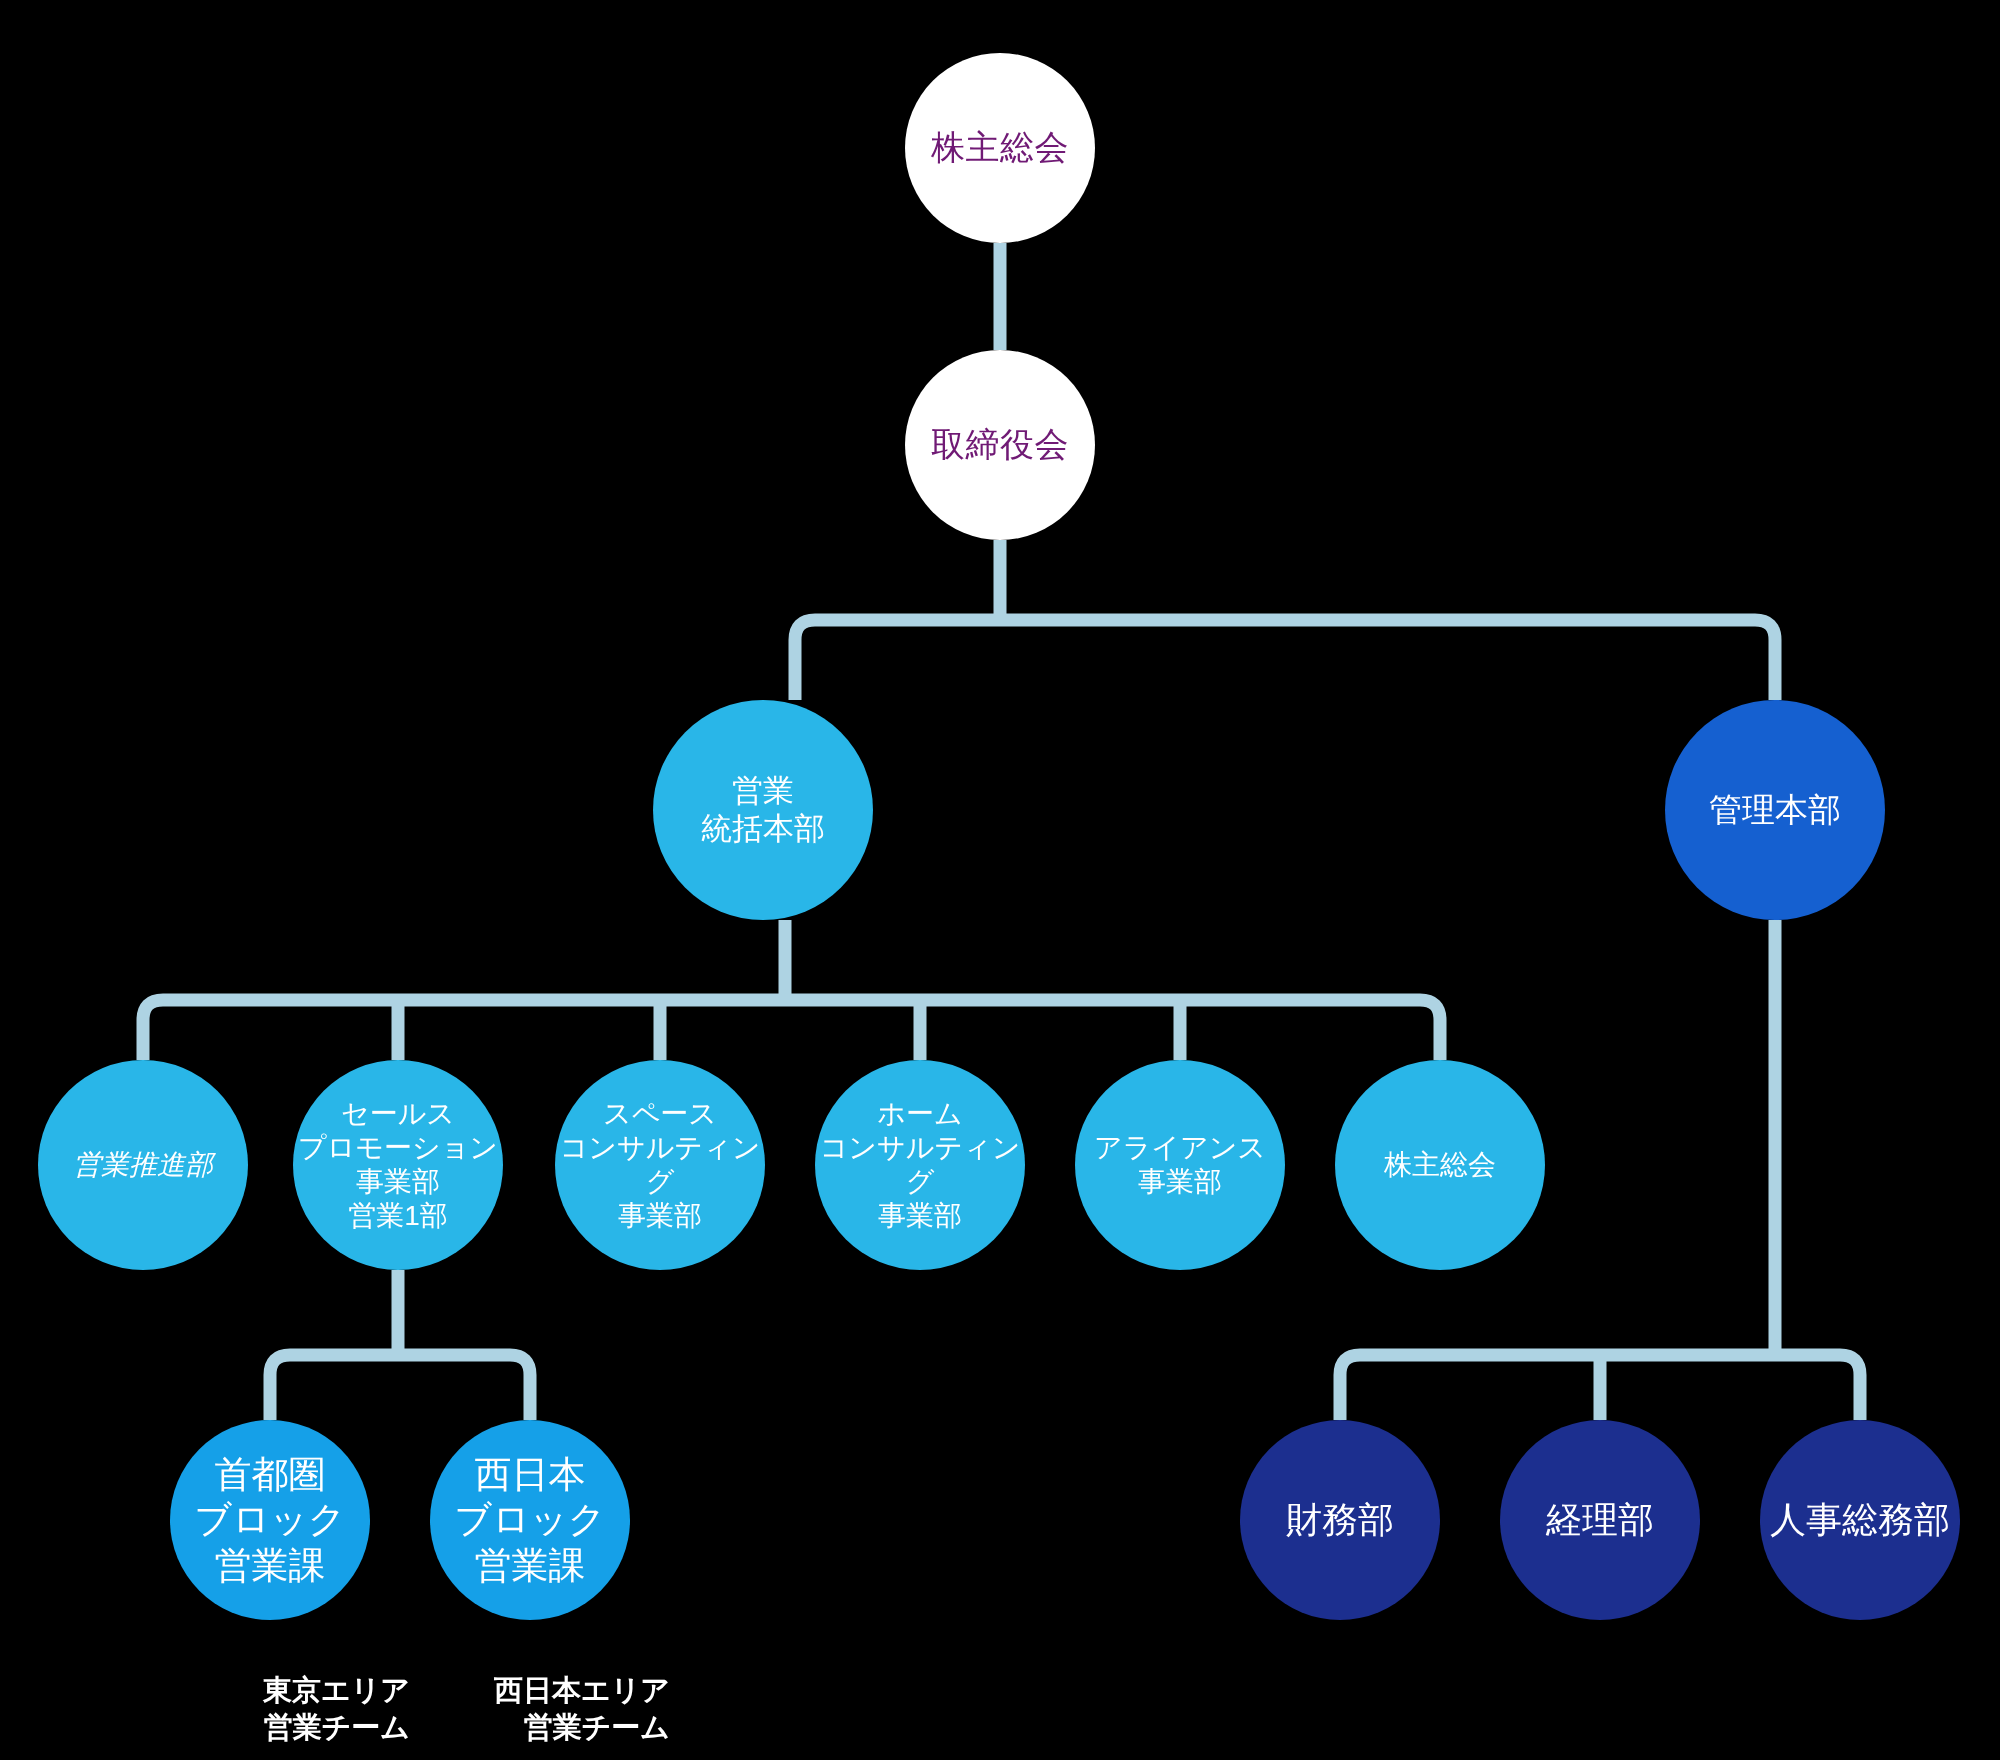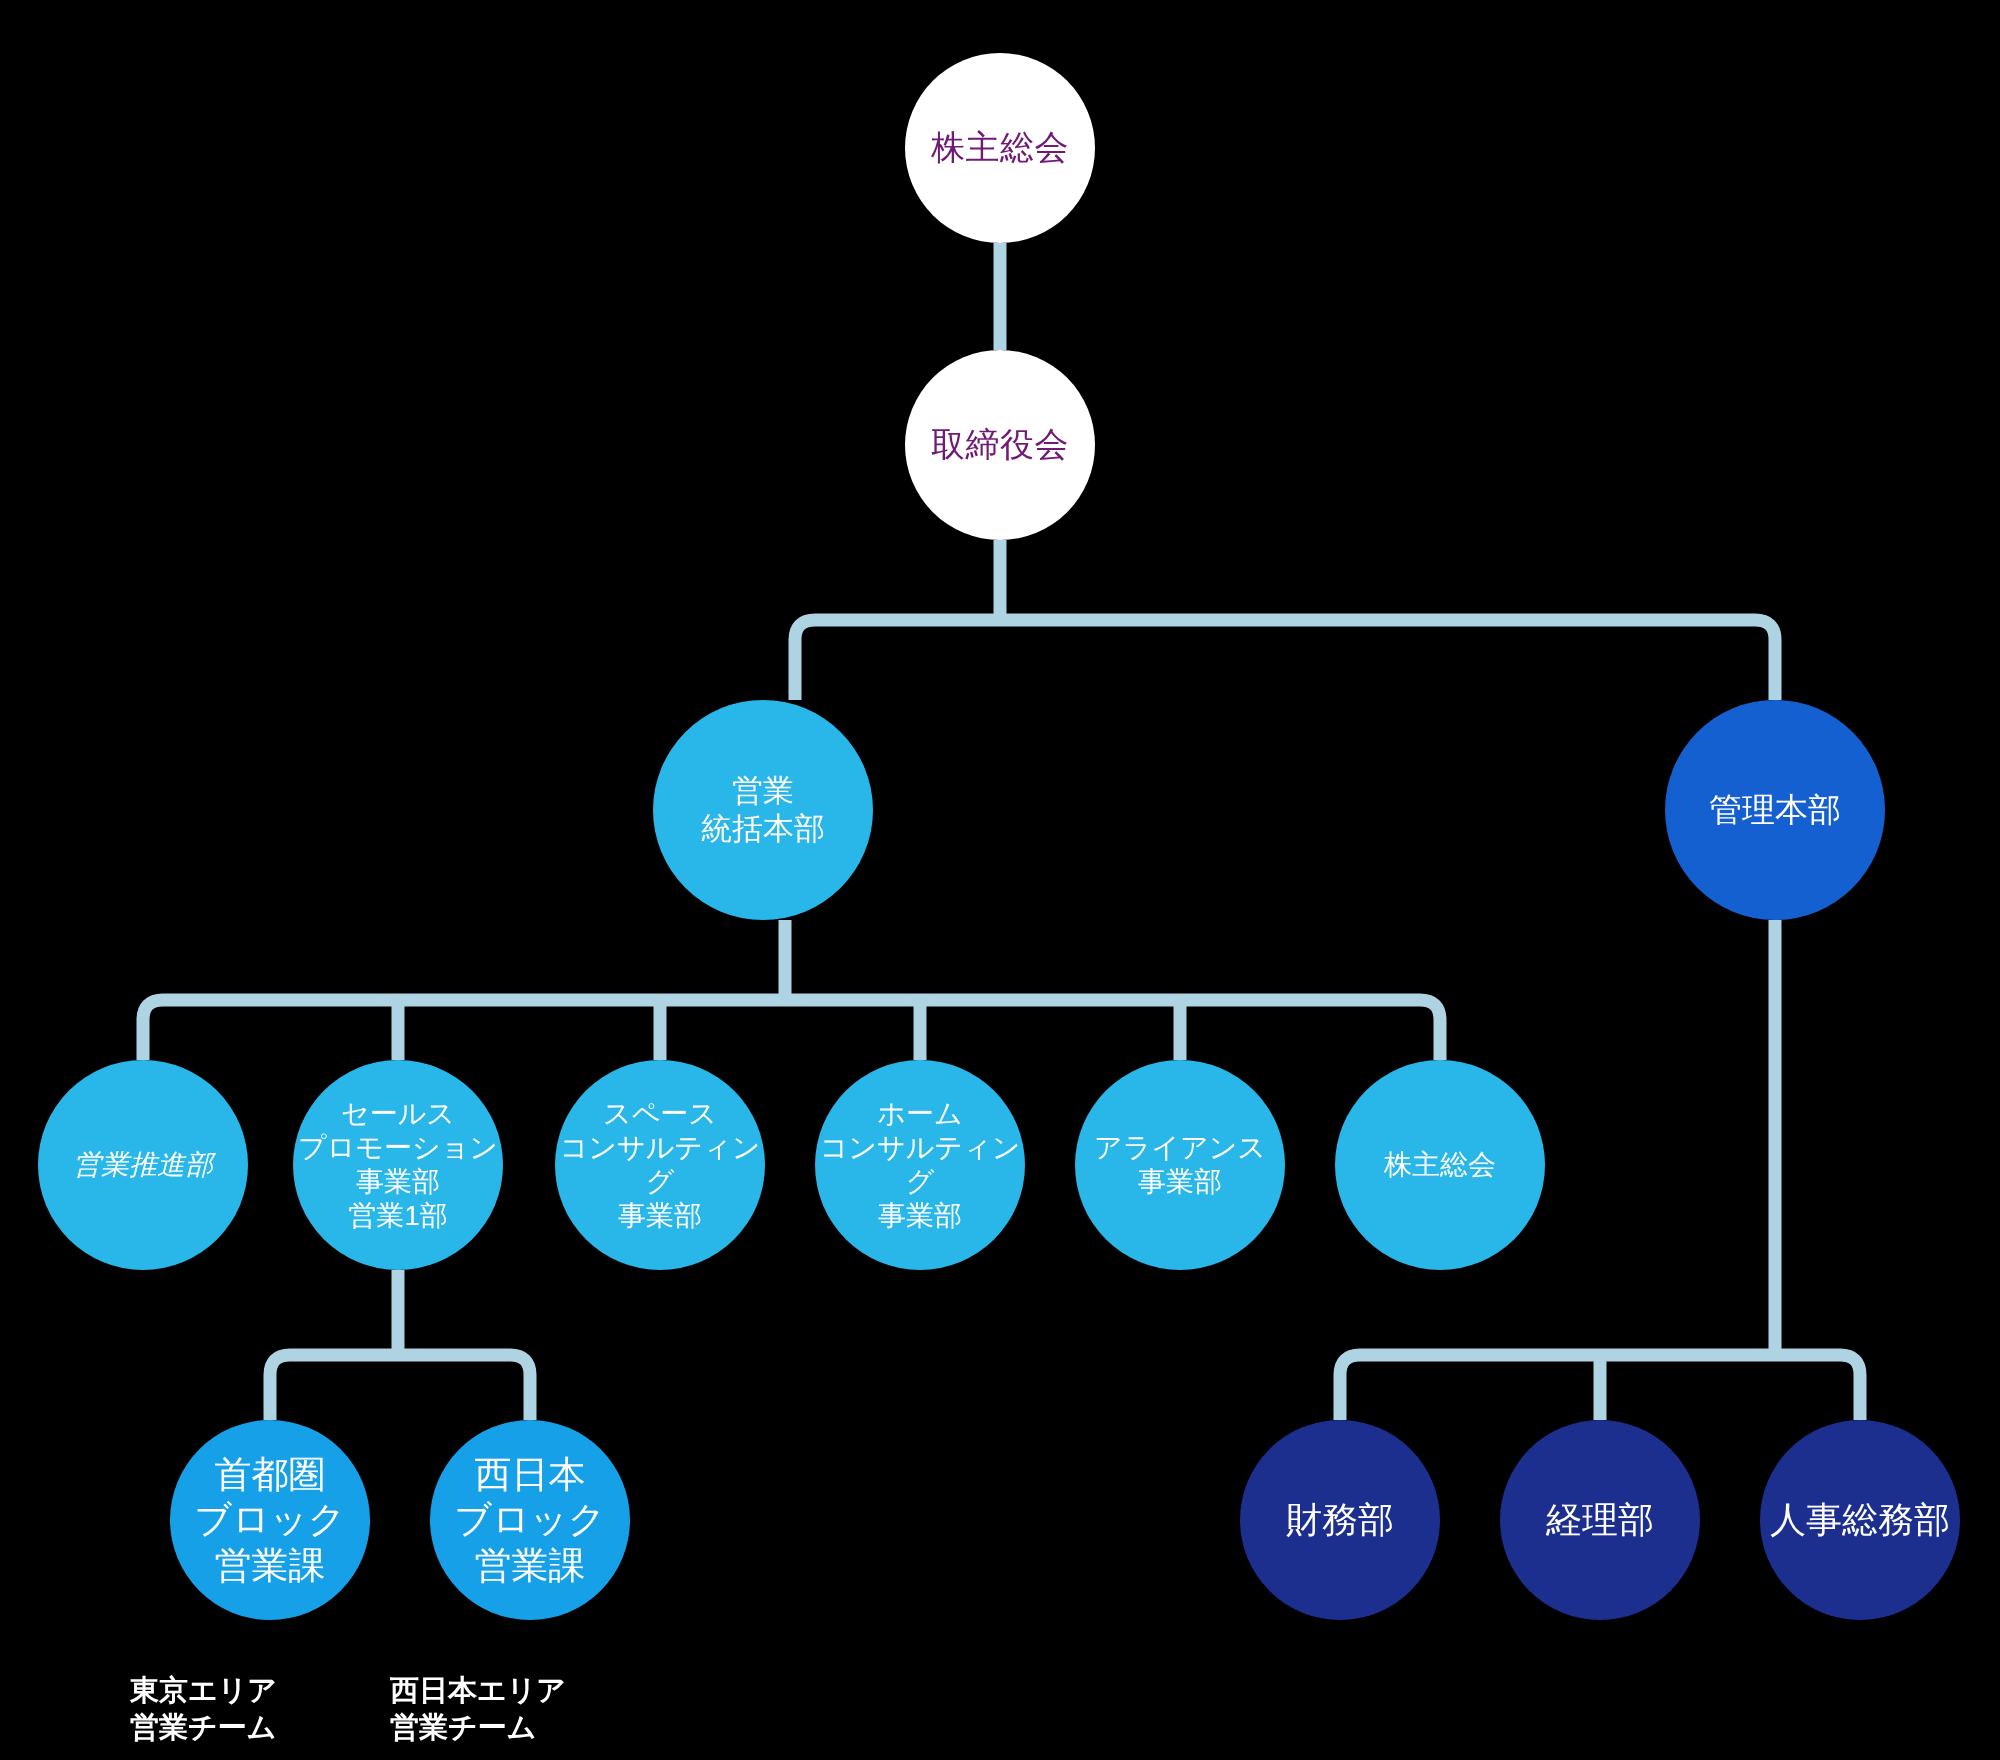--- a/index.html
+++ b/index.html
@@ -63,21 +63,21 @@
     color: #ffffff;
     font-size: 37px;
   }
   .node-admin-dept {
     background: #1c2f8f;
     color: #ffffff;
     font-size: 36px;
   }
   .team-label {
     position: absolute;
-    text-align: left;
+    text-align: right;
     color: #ffffff;
     font-size: 29px;
     font-weight: bold;
     line-height: 1.28;
     white-space: pre-line;
     z-index: 3;
   }
 </style>
 </head>
 <body>

